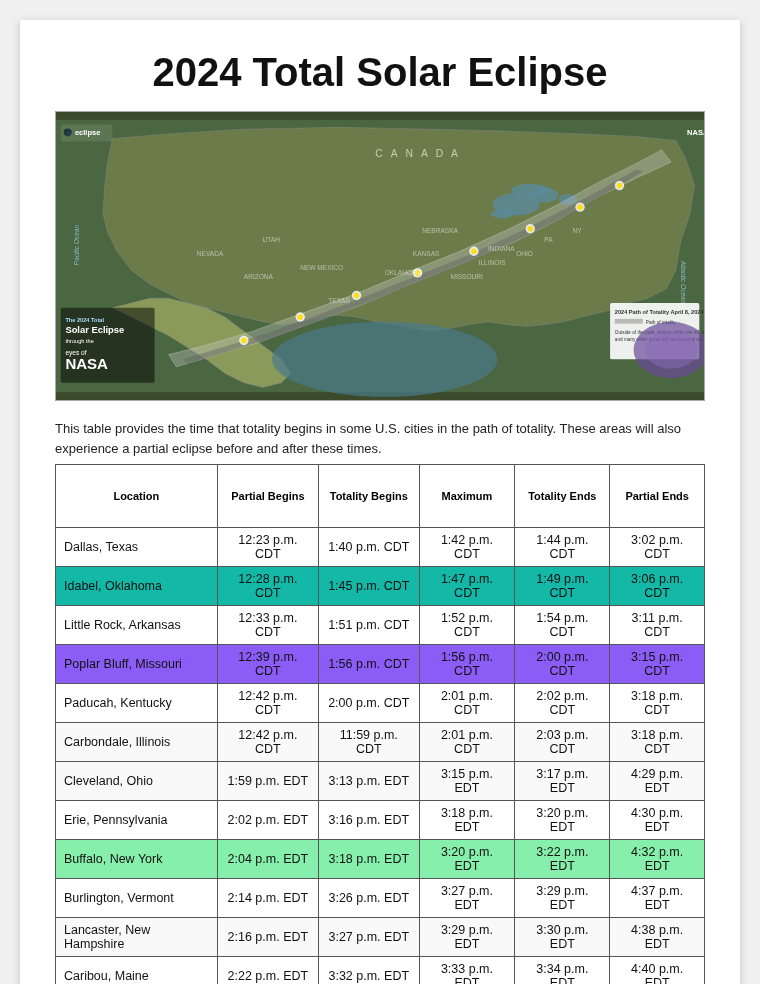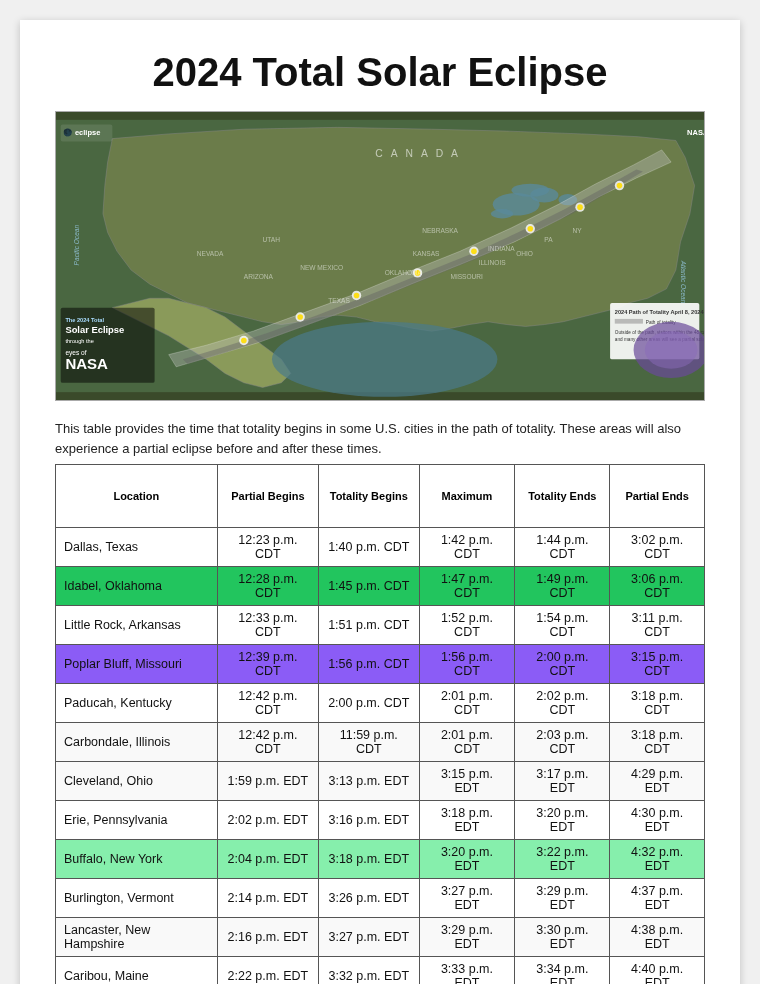--- a/index.html
+++ b/index.html
@@ -199,21 +199,21 @@
     </thead>
     <tbody id="table-body">
     <tr>
           <td>Dallas, Texas</td>
           <td>12:23 p.m. CDT</td>
           <td>1:40 p.m. CDT</td>
           <td>1:42 p.m. CDT</td>
           <td>1:44 p.m. CDT</td>
           <td>3:02 p.m. CDT</td>
         </tr>
-        <tr style="background: #22c55e;">
+        <tr style="background: #14b8a6;">
           <td>Idabel, Oklahoma</td>
           <td>12:28 p.m. CDT</td>
           <td>1:45 p.m. CDT</td>
           <td>1:47 p.m. CDT</td>
           <td>1:49 p.m. CDT</td>
           <td>3:06 p.m. CDT</td>
         </tr>
         <tr>
           <td>Little Rock, Arkansas</td>
           <td>12:33 p.m. CDT</td>

